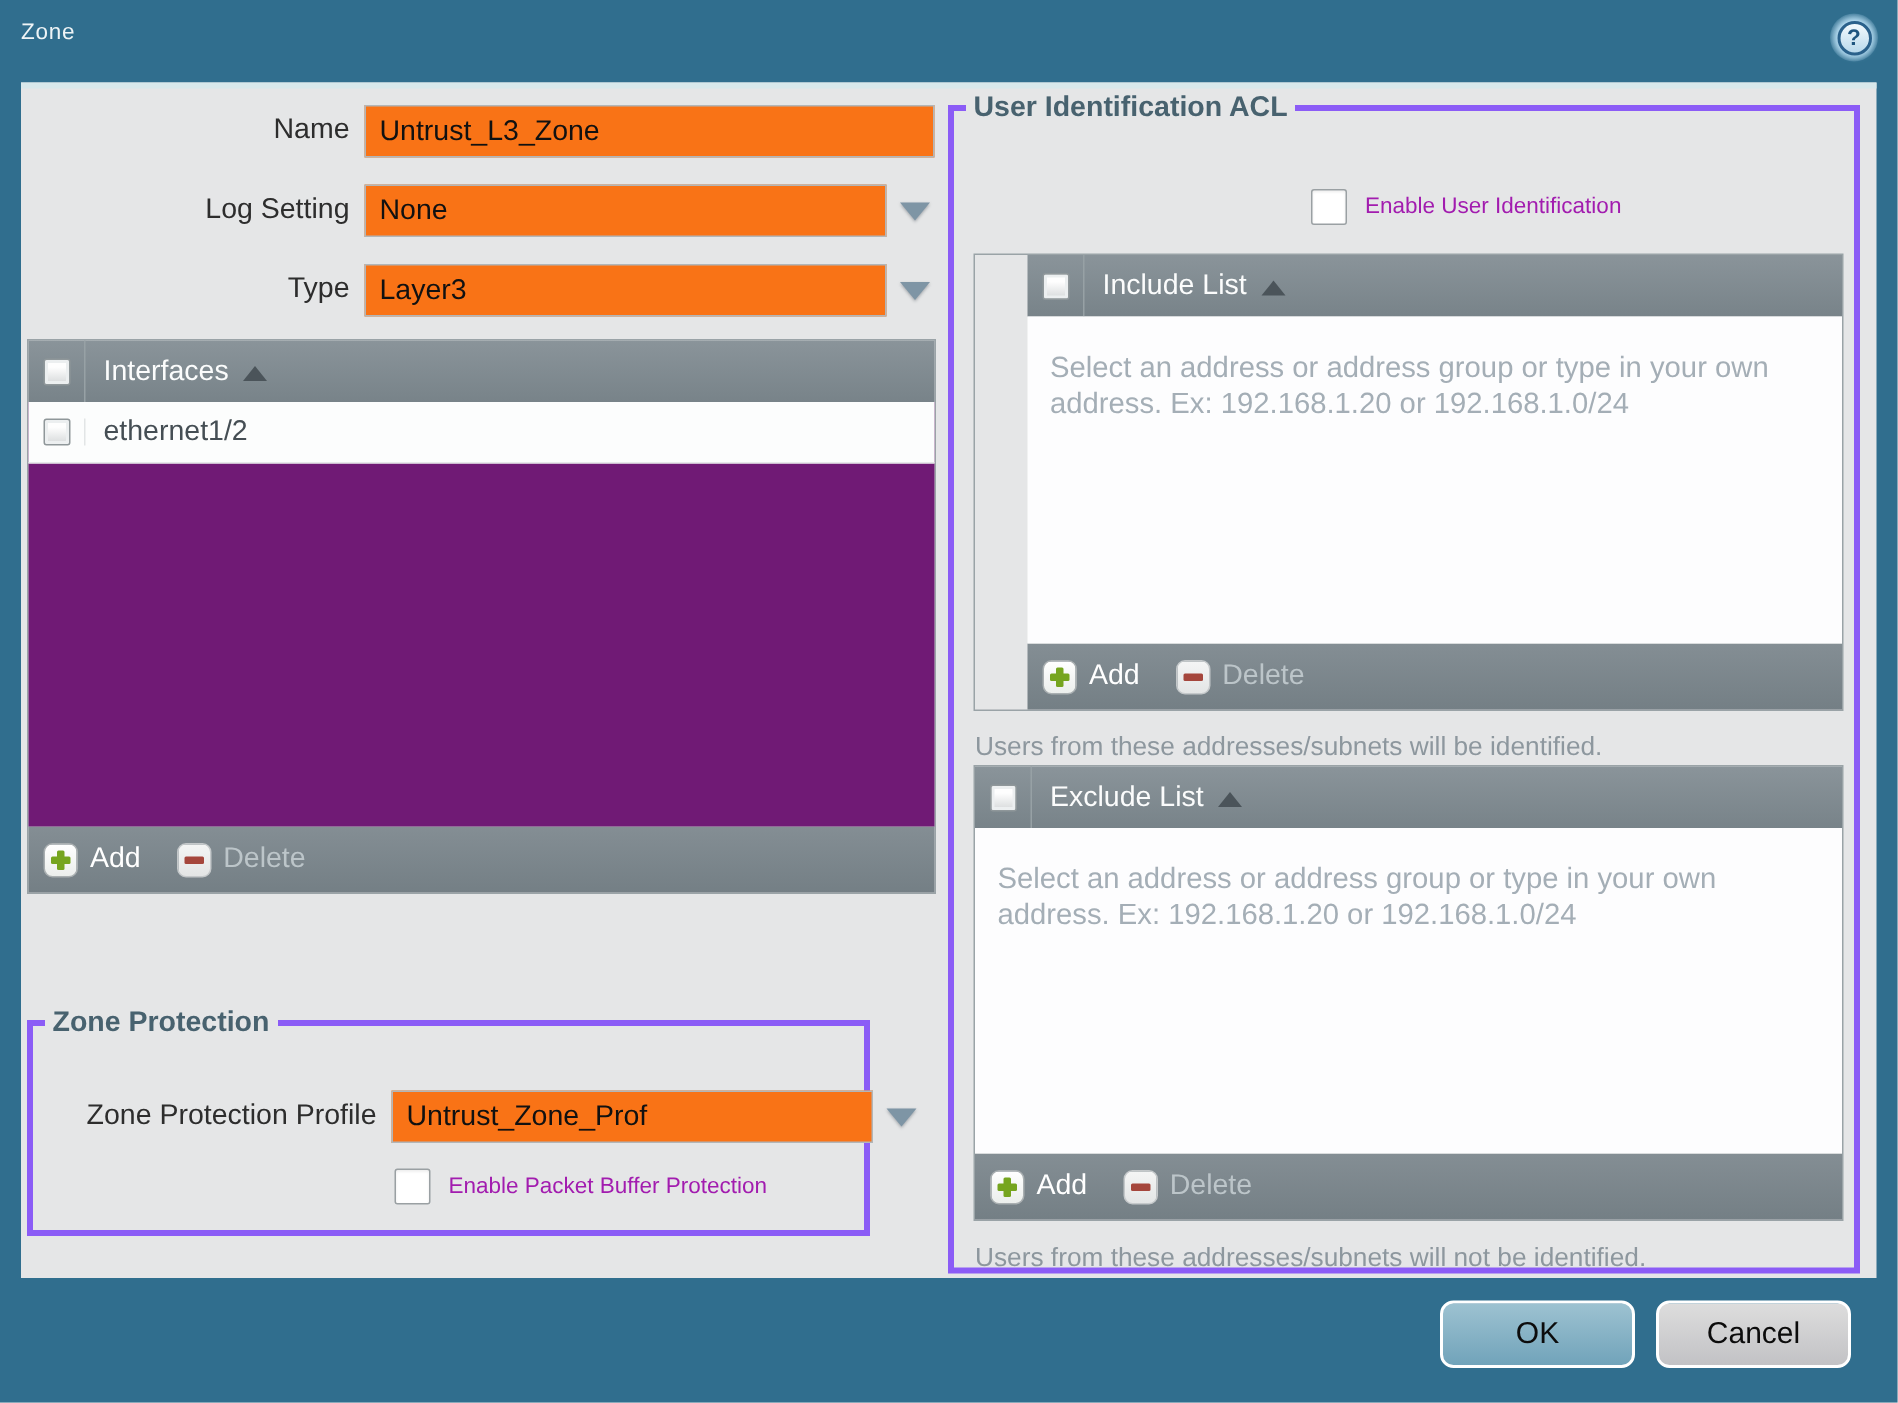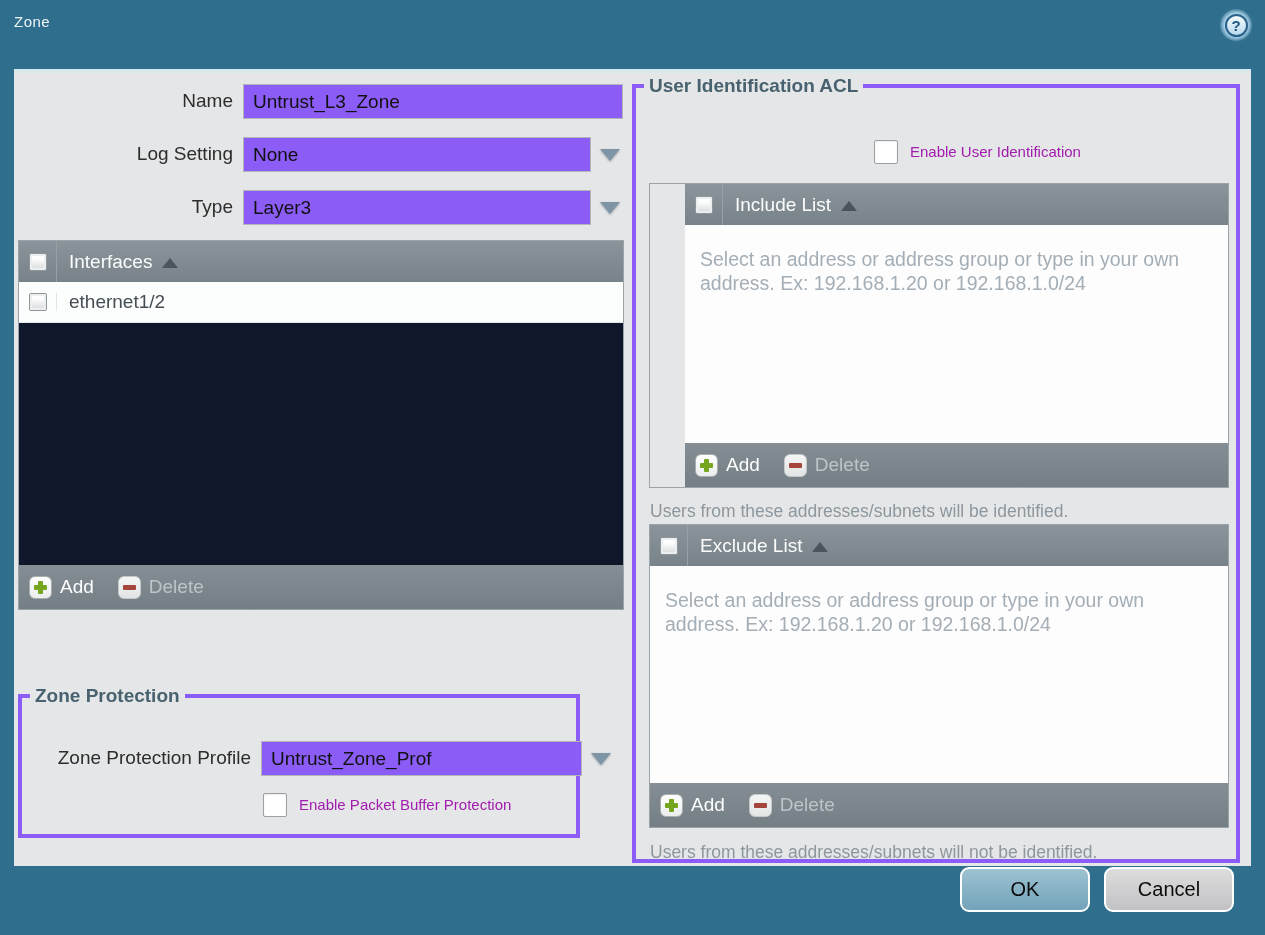--- a/index.html
+++ b/index.html
@@ -23,26 +23,26 @@
   .help-inner {
     width:23px; height:23px; border-radius:50%;
     border:2px solid #2a618b;
     background:linear-gradient(#f3fafd,#b9d9ec);
     color:#1e557f; font-weight:bold; font-size:15px;
     display:flex; align-items:center; justify-content:center;
     box-shadow:0 0 5px #a5d4ee;
   }
   
   .panel {
-    position:absolute; left:14px; top:69px; width:1237px; height:797px;
+    position:absolute; left:14px; top:55px; width:1237px; height:797px;
     background:#e5e6e7; border-top:4px solid #d8e8eb;
   }
   .lbl { position:absolute; color:#2d2d2d; font-size:19px; text-align:right; }
   .input {
-    position:absolute; background:#8b5cf6; border:1px solid #b2b6b8;
+    position:absolute; background:#f97316; border:1px solid #b2b6b8;
     font-size:19px; color:#111; padding:0 9px; height:35px;
     display:flex; align-items:center; white-space:nowrap; overflow:hidden;
   }
   .dd-btn {
     position:absolute; width:36px; height:35px;
     display:flex; align-items:center; justify-content:center; cursor:pointer;
   }
   .dd-arrow {
     width:0; height:0;
     border-left:10px solid transparent; border-right:10px solid transparent;
@@ -67,21 +67,21 @@
   }
   .head-label {
     display:flex; align-items:center; gap:10px; padding-left:12px;
     color:#fbfcfc; font-size:19px;
   }
   .sort-up {
     width:0; height:0; margin-top:2px;
     border-left:8px solid transparent; border-right:8px solid transparent;
     border-bottom:10px solid #4b545a;
   }
-  .tbl-body { background:#0f172a; position:relative; }
+  .tbl-body { background:#701a75; position:relative; }
   .tbl-row {
     display:flex; align-items:center; height:41px; background:#fcfdfd;
     border-bottom:1px solid #e6e8e9;
   }
   .tbl-row .cb-cell { border-right:1px solid #e2e5e6; }
   .row-text { padding-left:12px; font-size:19px; color:#454e54; }
   .tbl-foot {
     display:flex; align-items:center; gap:24px; height:44px; padding-left:10px;
     background:linear-gradient(#848e94,#747f85);
   }

